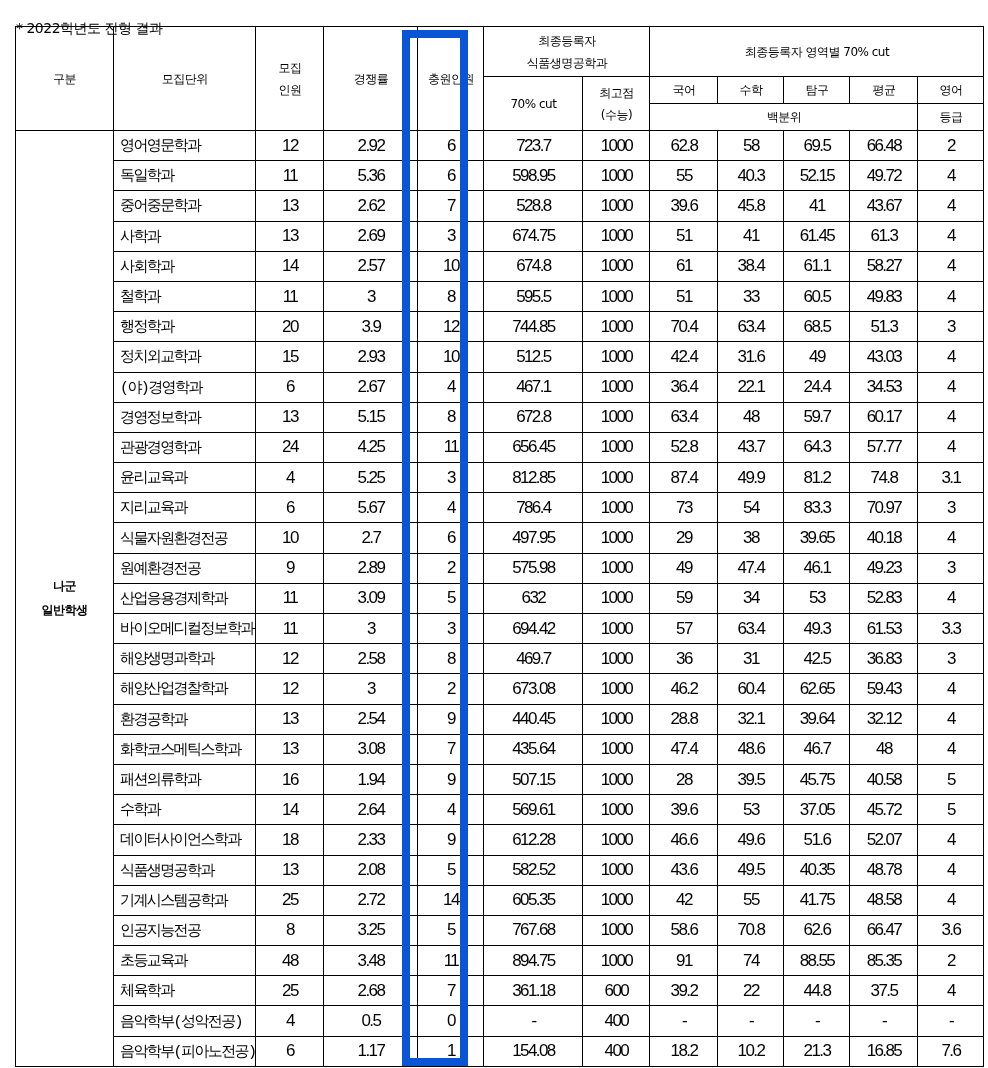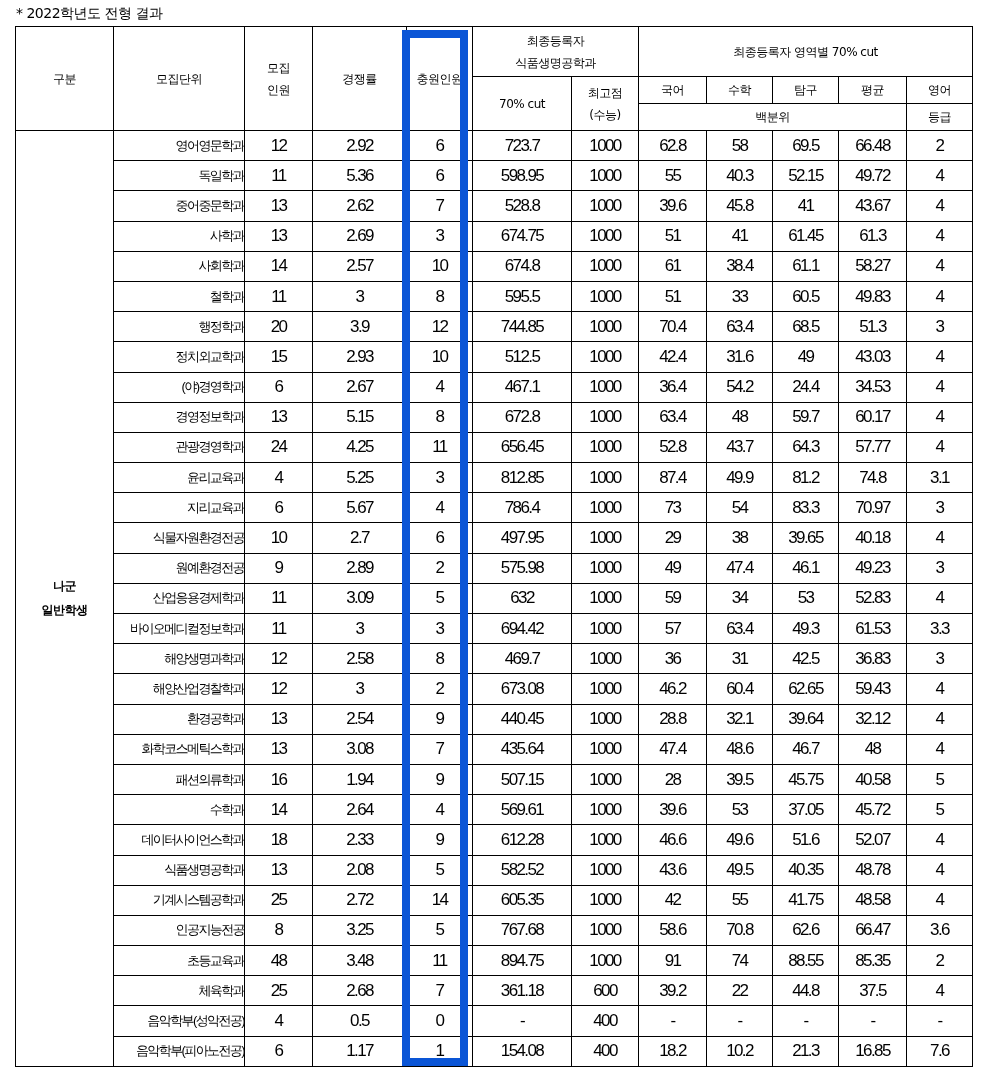--- a/index.html
+++ b/index.html
@@ -1,23 +1,23 @@
 <!DOCTYPE html>
 <html><head>
 <meta charset="utf-8">
 <style>
   html, body { margin: 0; padding: 0; background: #ffffff; }
   body { width: 988px; height: 1068px; position: relative; overflow: hidden;
          font-family: "DejaVu Sans", sans-serif; color: #000; }
-  .caption { position: absolute; left: 16px; top: 5px; font-size: 14px; letter-spacing: -0.5px; }
+  .caption { position: absolute; left: 16px; top: 20px; font-size: 14px; letter-spacing: -0.5px; }
   table { position: absolute; left: 15px; top: 26px; border-collapse: collapse; table-layout: fixed; }
   td, th { border: 1px solid #000; text-align: center; vertical-align: middle; padding: 0; font-weight: normal; }
   th { font-size: 12px; line-height: 22px; letter-spacing: -0.5px; }
   td { height: 29.2px; font-size: 17px; letter-spacing: -1.6px; font-family: "Liberation Sans Narrow", "Liberation Sans", sans-serif; }
-  td.dept { text-align: right; padding-left: 6px; font-size: 13px; letter-spacing: -1.6px; white-space: nowrap; overflow: hidden; }
+  td.dept { text-align: left; padding-left: 6px; font-size: 15px; letter-spacing: -1.6px; white-space: nowrap; overflow: hidden; font-family: Liberation Mono, monospace; }
   td.group { font-size: 12px; letter-spacing: -0.5px; line-height: 24px; font-family: "DejaVu Sans", sans-serif; font-weight: bold; }
   .highlight { position: absolute; left: 402px; top: 30px; width: 50px; height: 1020px;
                border: 8px solid #0a55d6; pointer-events: none; }
 </style>
 </head>
 <body>
 
 <div class="caption">* 2022학년도 전형 결과</div>
 
 <table>
@@ -166,21 +166,21 @@
         <td>4</td>
       </tr>
       <tr>
         <td class="dept">(야)경영학과</td>
         <td>6</td>
         <td>2.67</td>
         <td>4</td>
         <td>467.1</td>
         <td>1000</td>
         <td>36.4</td>
-        <td>54.2</td>
+        <td>22.1</td>
         <td>24.4</td>
         <td>34.53</td>
         <td>4</td>
       </tr>
       <tr>
         <td class="dept">경영정보학과</td>
         <td>13</td>
         <td>5.15</td>
         <td>8</td>
         <td>672.8</td>

